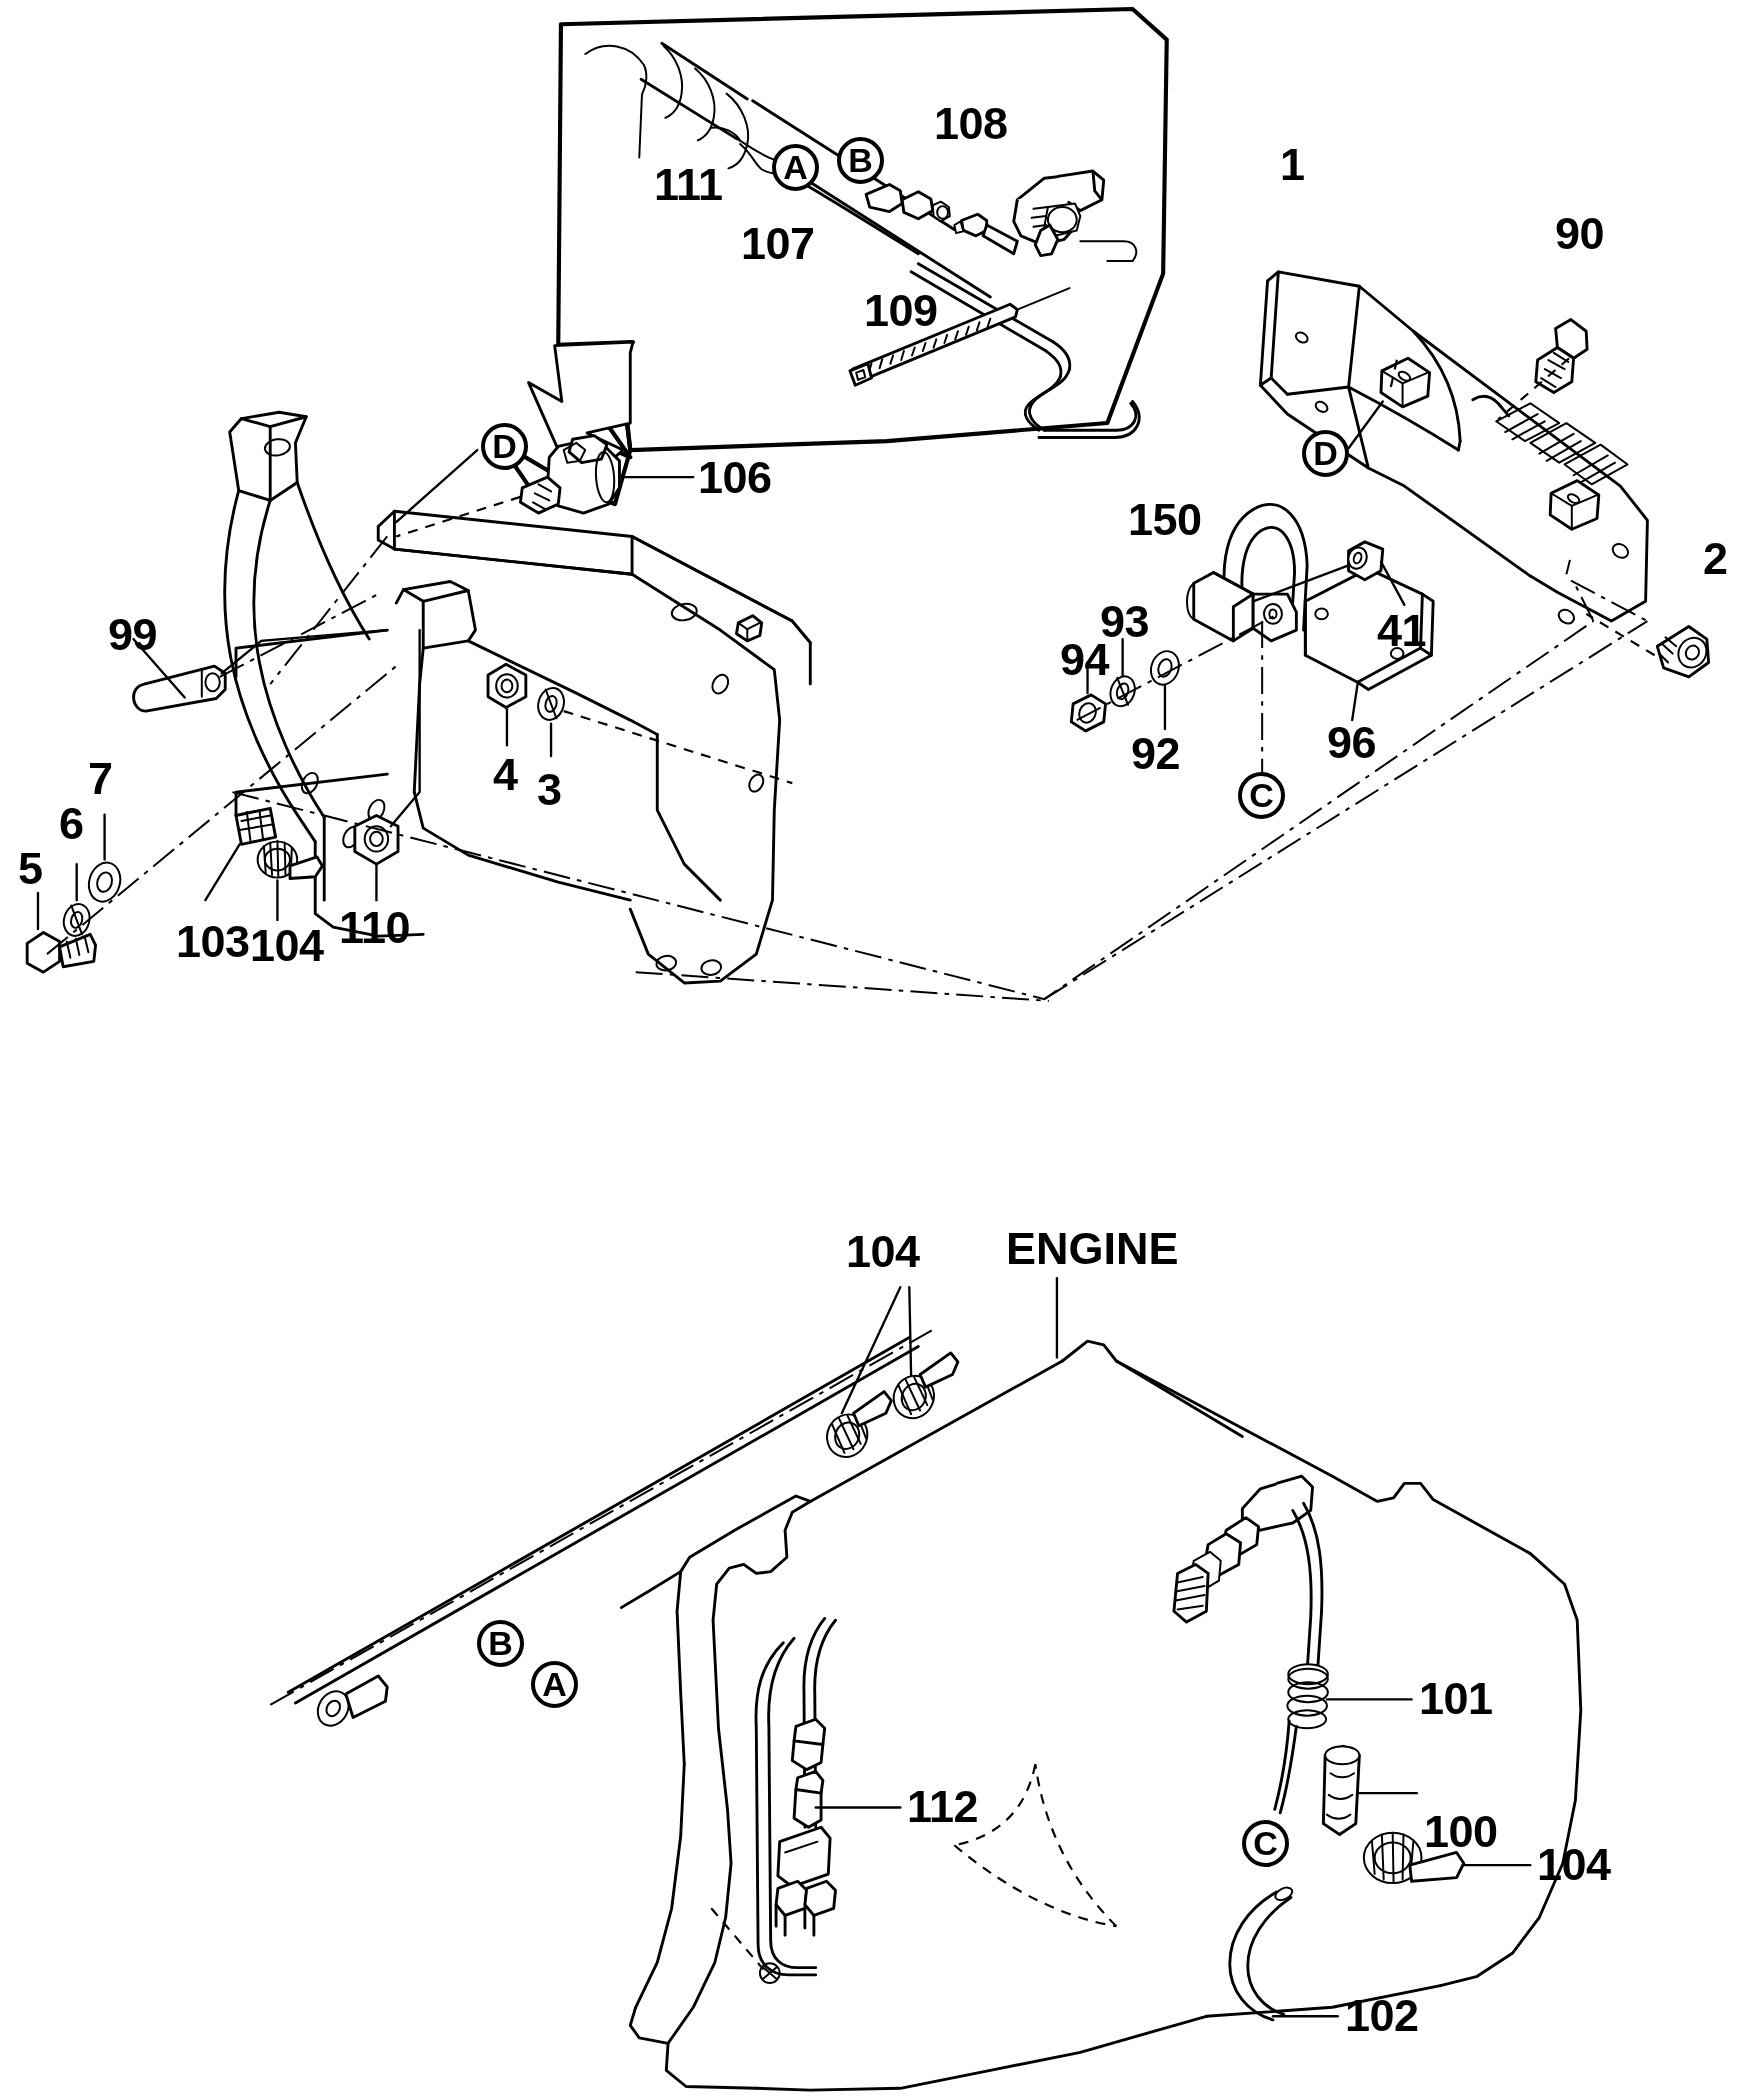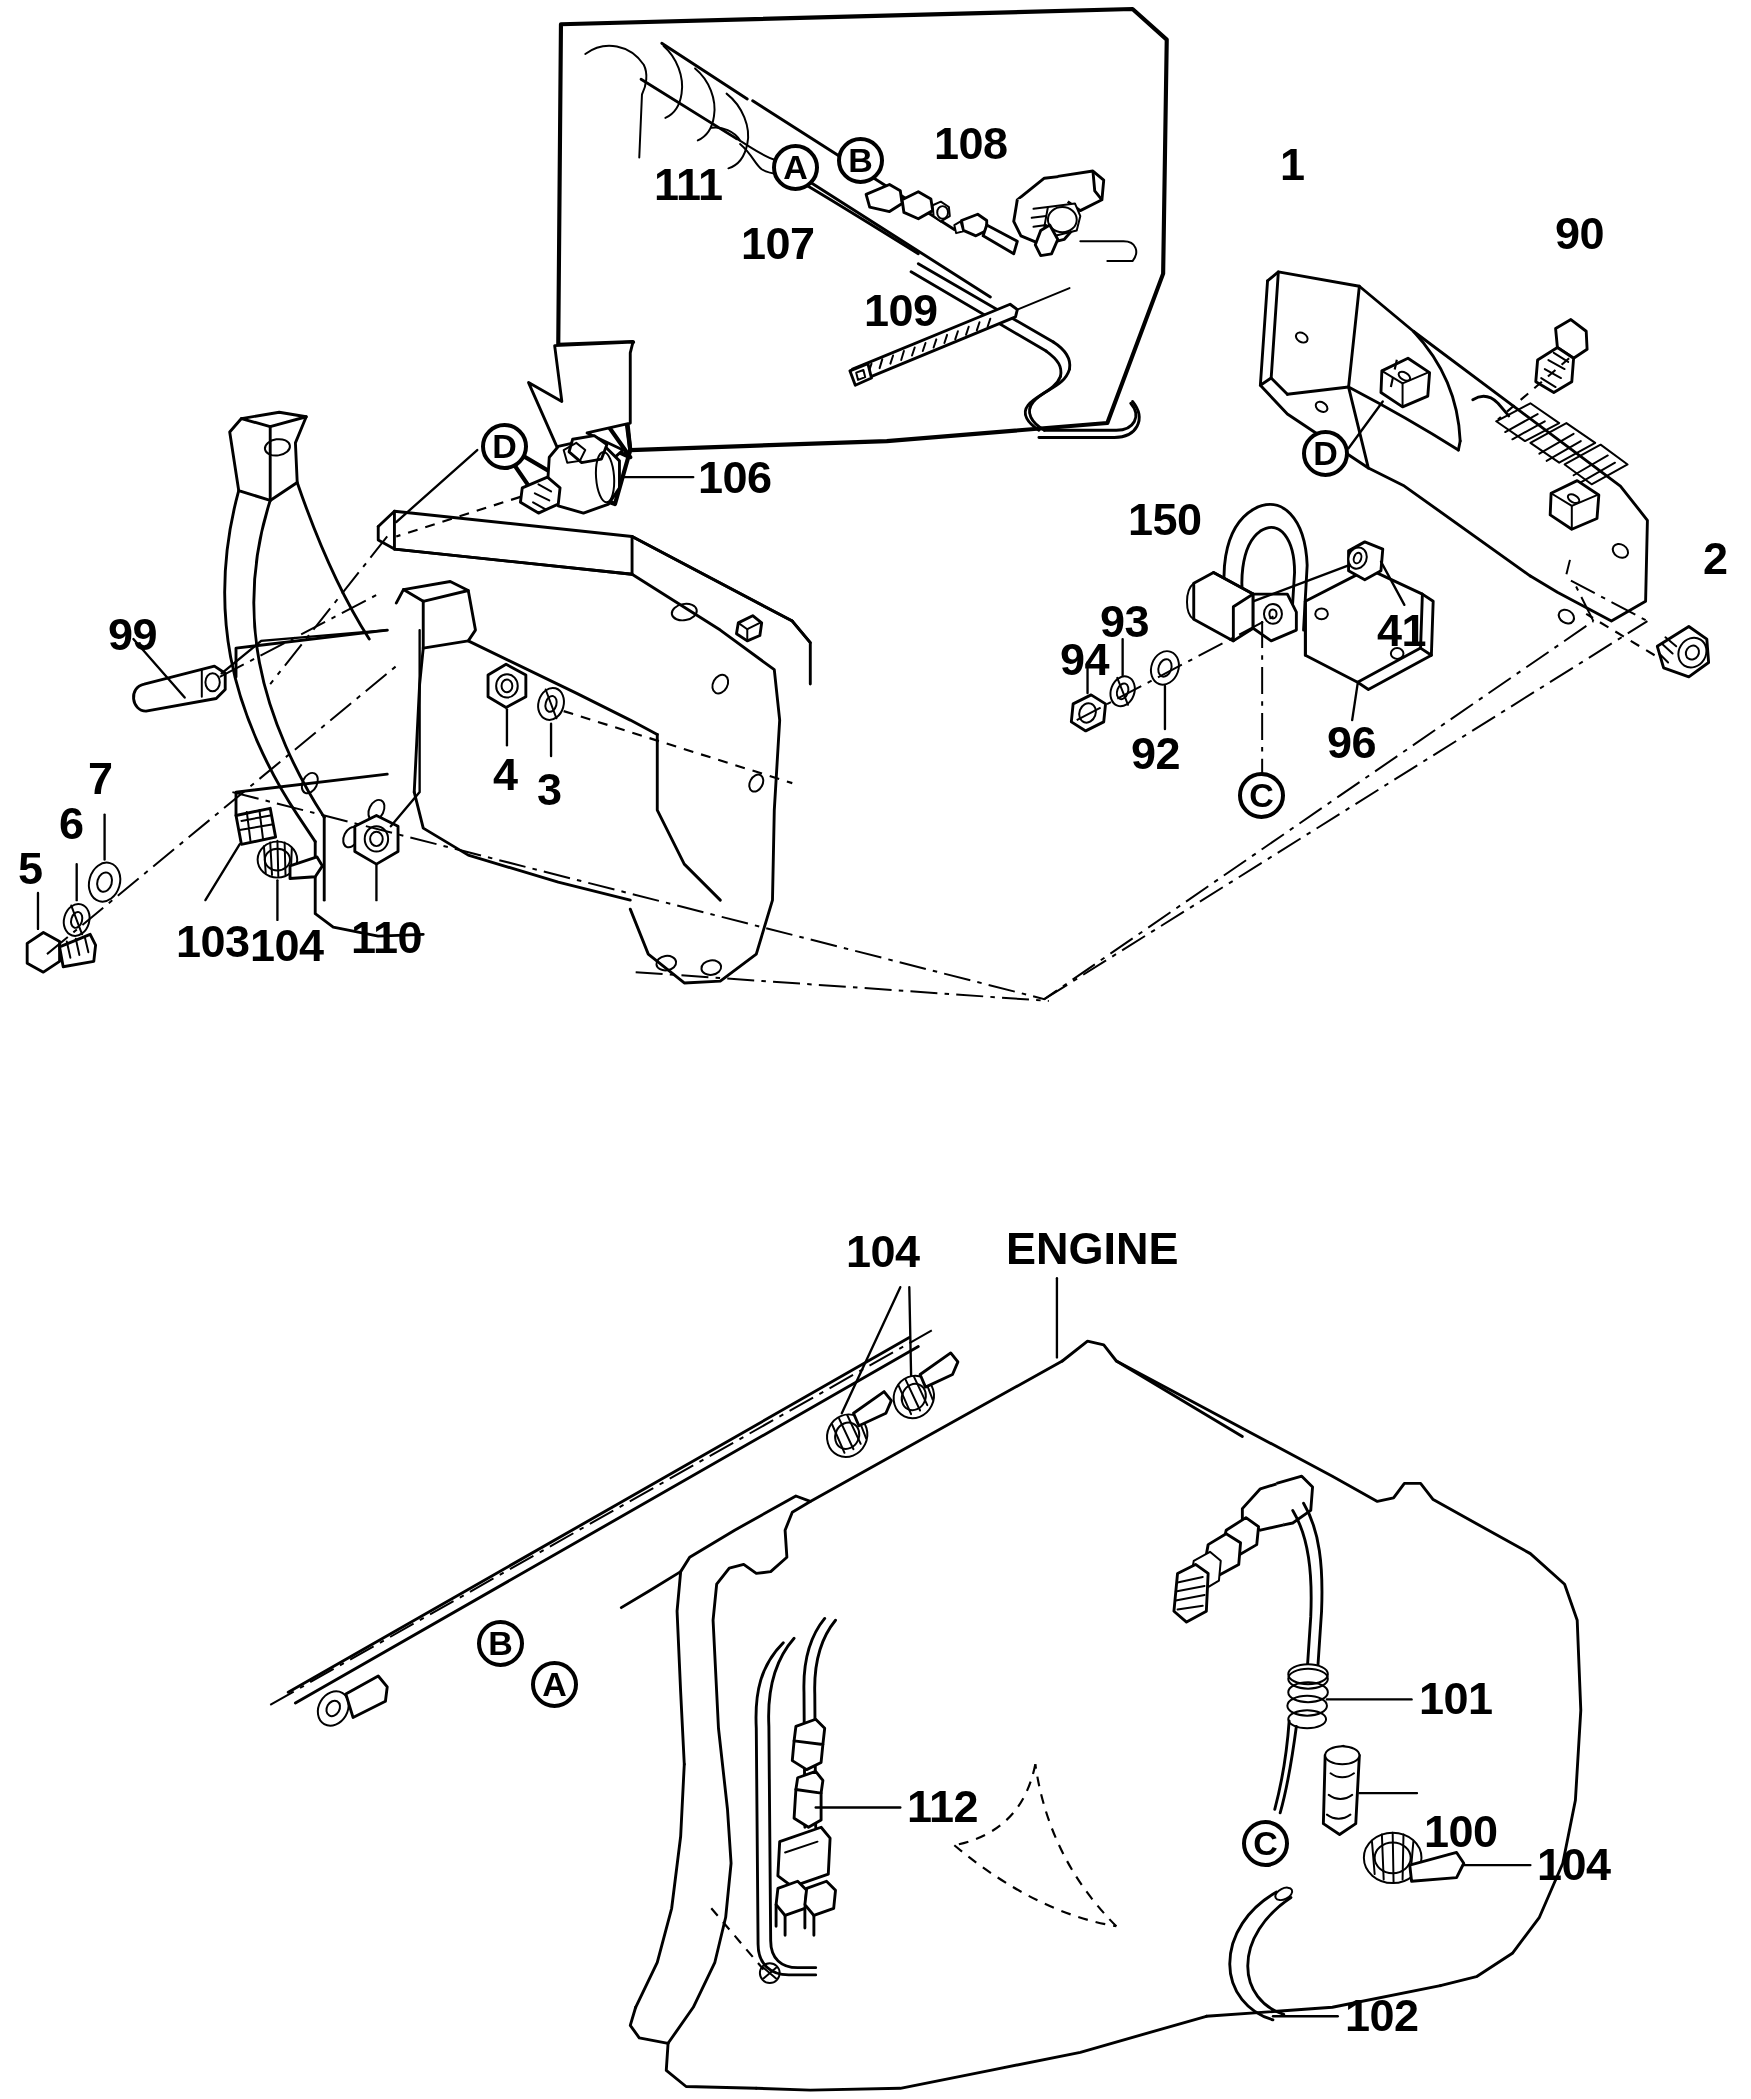--- a/index.html
+++ b/index.html
@@ -495,38 +495,38 @@
     <path class="s" d="M1434,2108 C1404,2128 1386,2156 1386,2184 C1386,2210 1402,2230 1426,2238"></path>
     <ellipse class="whtt" cx="1426" cy="2104" rx="10" ry="6" transform="rotate(-26 1426 2104)"></ellipse>
   </g>
   <path class="ld" d="M1414,2240 L1486,2240"></path>
 
   <path class="ld" d="M1174,1420 L1174,1508"></path>
 
 </svg>
 
 <div class="lbl" style="left:654px;top:162px;">111</div>
-<div class="lbl" style="left:934px;top:101px;margin-top:20px;">108</div>
+<div class="lbl" style="left:934px;top:101px;">108</div>
 <div class="lbl" style="left:741px;top:221px;">107</div>
 <div class="lbl" style="left:864px;top:288px;">109</div>
 
 <div class="circ" style="left:772px;top:144px;">A</div>
 <div class="circ" style="left:837px;top:137px;">B</div>
 
 <div class="lbl" style="left:1280px;top:142px;">1</div>
 <div class="lbl" style="left:1555px;top:211px;">90</div>
 <div class="lbl" style="left:1703px;top:536px;">2</div>
 <div class="lbl" style="left:698px;top:455px;">106</div>
 <div class="lbl" style="left:108px;top:612px;">99</div>
 <div class="lbl" style="left:88px;top:756px;">7</div>
 <div class="lbl" style="left:59px;top:801px;">6</div>
 <div class="lbl" style="left:18px;top:846px;">5</div>
 <div class="lbl" style="left:176px;top:905px;margin-top:14px;">103</div>
 <div class="lbl" style="left:250px;top:923px;">104</div>
-<div class="lbl" style="left:351px;top:905px;margin-top:10px;">110</div>
+<div class="lbl" style="left:339px;top:905px;">110</div>
 <div class="lbl" style="left:493px;top:752px;">4</div>
 <div class="lbl" style="left:537px;top:767px;">3</div>
 <div class="lbl" style="left:1128px;top:497px;">150</div>
 <div class="lbl" style="left:1100px;top:599px;">93</div>
 <div class="lbl" style="left:1060px;top:637px;">94</div>
 <div class="lbl" style="left:1086px;top:731px;margin-left:45px;">92</div>
 <div class="lbl" style="left:1327px;top:720px;">96</div>
 <div class="lbl" style="left:1377px;top:608px;">41</div>
 
 <div class="circ" style="left:481px;top:423px;">D</div>

